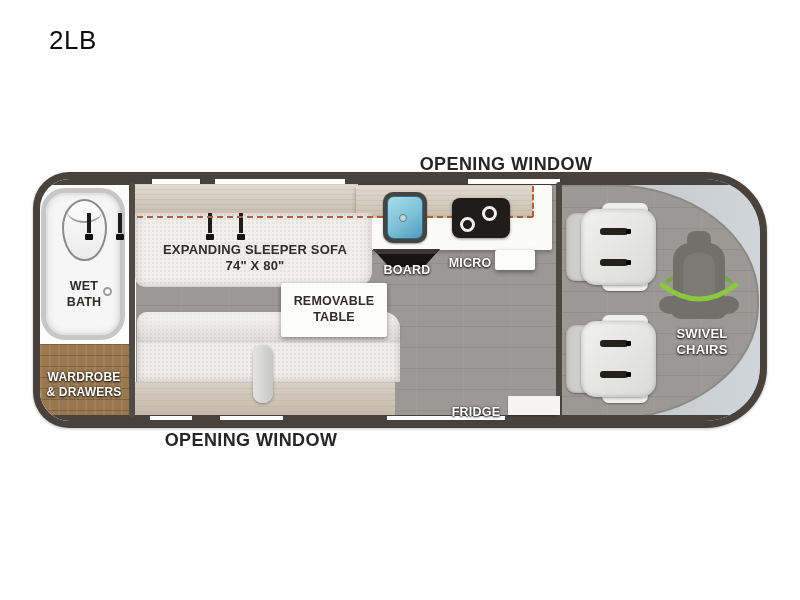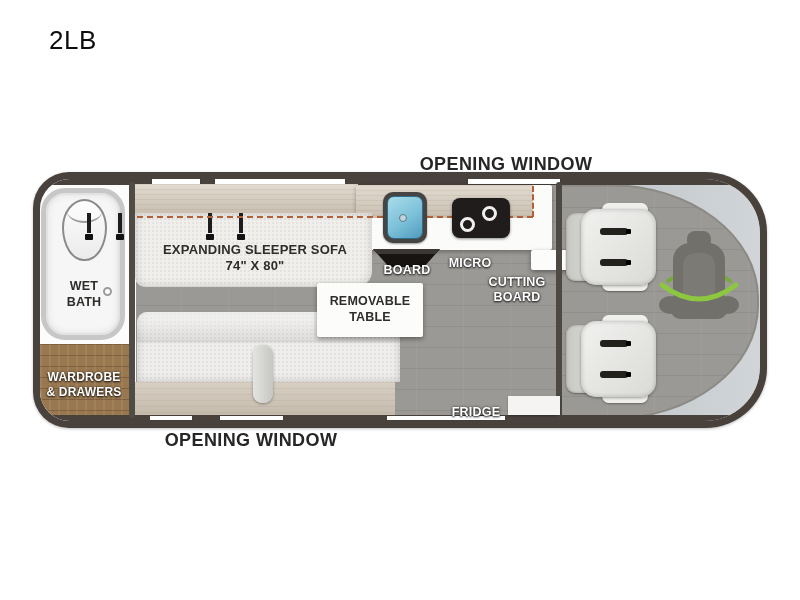--- a/index.html
+++ b/index.html
@@ -92,21 +92,21 @@
               background:linear-gradient(145deg,#a9dcea 0%, #7cc0d9 55%, #4f9cbd 100%);}
   #faucet{left:16px;top:22px;width:8px;height:8px;border-radius:50%;background:#c2d4da;border:1px solid #5a7a86;box-sizing:border-box;}
 
   #cooktop{left:412px;top:19px;width:58px;height:40px;background:#201c1b;border-radius:8px;box-shadow:0 1px 3px rgba(0,0,0,0.45);}
   .burner{width:15px;height:15px;border:3px solid #efefef;border-radius:50%;box-sizing:border-box;}
 
   #fridge-shape{left:333px;top:70px;width:67px;height:19px;background:#171412;
                 clip-path:polygon(0 0,100% 0,76% 95%,24% 95%);}
   #fridge-shape span{position:absolute;left:0;top:0;width:100%;height:5px;background:#3b3734;}
 
-  .white-box{background:#fcfcfb;box-shadow:0 2px 5px rgba(0,0,0,0.4);border-radius:2px;margin-left:36px;}
+  .white-box{background:#fcfcfb;box-shadow:0 2px 5px rgba(0,0,0,0.4);border-radius:2px;}
 
   #table-leg{left:213px;top:166px;width:20px;height:58px;border-radius:9px;
              background:linear-gradient(to right,#e3e3e1,#c6c6c3);box-shadow:0 1px 3px rgba(0,0,0,0.35);}
 
   .chair{width:92px;height:82px;}
   .chair .arm{left:36px;width:46px;height:13px;border-radius:7px;background:#efefed;box-shadow:0 1px 2px rgba(0,0,0,0.35);}
   .chair .arm.top{top:-3px;} .chair .arm.bot{top:72px;}
   .chair .back{left:0;top:7px;width:30px;height:68px;border-radius:9px;
                background:linear-gradient(to right,#c7c7c4,#dcdcd9);
                box-shadow:inset 0 0 3px rgba(0,0,0,0.3), 0 1px 2px rgba(0,0,0,0.35);}
@@ -188,22 +188,20 @@
       <div class="abs burner" style="left:8px;top:19px;"></div>
       <div class="abs burner" style="left:30px;top:8px;"></div>
     </div>
 
     <div class="abs" id="fridge-shape">
         <span></span>
       </div>
     <div class="abs lbl lbl-white" style="left:326px;top:84px;width:82px;">BOARD</div>
     <div class="abs lbl lbl-white" style="left:390px;top:77px;width:80px;">MICRO</div>
     <div class="abs white-box" style="left:455px;top:71px;width:40px;height:20px;"></div>
-    <div class="abs lbl lbl-white" style="left:437px;top:96px;width:80px;">CUTTING
-BOARD</div>
 
     <div class="abs" id="bench">
       <div class="abs" id="bench-back"></div>
     </div>
     <div class="abs wood2" style="left:95px;top:203px;width:260px;height:33px;"></div>
     <div class="abs" id="table-leg"></div>
     <div class="abs white-box" style="left:241px;top:104px;width:106px;height:54px;">
       <div class="abs lbl lbl-dark" style="left:0;top:11px;width:106px;">REMOVABLE
 TABLE</div>
     </div>
@@ -237,15 +235,17 @@
           <rect x="29" y="0" width="24" height="18" rx="8"></rect>
           <rect x="15" y="12" width="52" height="64" rx="17"></rect>
           <ellipse cx="12" cy="74" rx="11" ry="9"></ellipse>
           <ellipse cx="70" cy="74" rx="11" ry="9"></ellipse>
           <rect x="12" y="62" width="58" height="26" rx="11"></rect>
         </g>
         <rect x="25" y="22" width="32" height="48" rx="12" fill="#7b7a75"></rect>
         <path d="M4 54 Q41 82 78 54" stroke="#8dc63f" stroke-width="5" fill="none" stroke-linecap="round"></path>
       </svg>
     </div>
+    <div class="abs lbl lbl-white" style="left:612px;top:147px;width:100px;font-size:13px;line-height:16px;">SWIVEL
+CHAIRS</div>
 
   </div>
 </div>
 
 </body></html>

